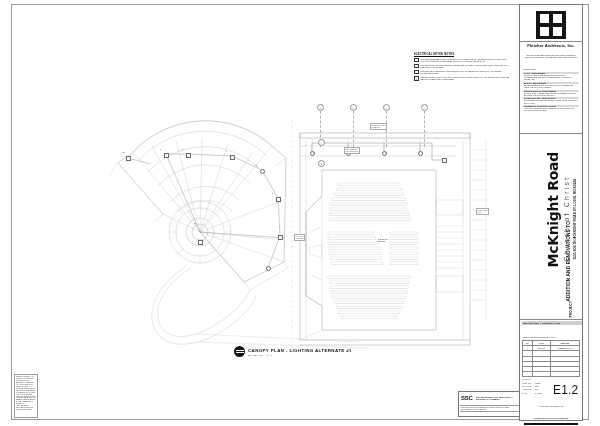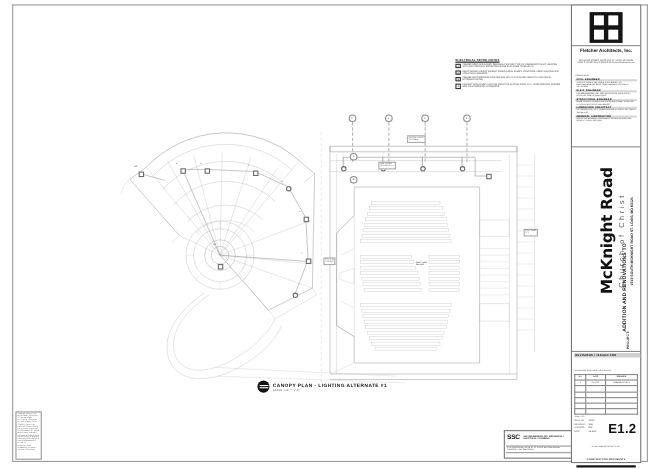--- a/index.html
+++ b/index.html
@@ -56,21 +56,21 @@
   #revnote{position:absolute;left:2px;top:15px;font-size:1.8px;color:#444;}
   #revtable{position:absolute;left:2px;top:19px;width:58px;border-collapse:collapse;}
   #revtable td,#revtable th{border:0.4px solid #888;font-size:1.8px;height:4.2px;
             padding:0;color:#333;text-align:center;font-weight:normal;}
   #revtable th{font-size:1.7px;font-weight:bold;background:#fff;}
 
   
   #stampinfo{position:absolute;left:2px;top:61px;width:34px;font-size:1.9px;
              line-height:3.2px;color:#333;}
   .si-k{display:inline-block;width:13px;color:#555;}
-  #sheetno{position:absolute;left:33px;top:62px;font-size:12px;font-weight:bold;
+  #sheetno{position:absolute;left:33px;top:62px;font-size:12px;font-weight:normal;
            color:#111;letter-spacing:0.2px;}
   #sheetcap{position:absolute;left:2px;top:57px;font-size:1.8px;color:#666;}
   #copyright{position:absolute;left:2px;top:84px;width:58px;font-size:1.7px;
              color:#444;text-align:center;}
   #contractdoc{position:absolute;left:0;top:96px;width:62px;text-align:center;
                font-size:2.1px;font-weight:bold;color:#222;letter-spacing:0.2px;}
   #contractrule{position:absolute;left:4px;top:102px;width:54px;height:1.6px;background:#111;}
 
   
   #sscblock{position:absolute;left:458px;top:391px;width:62px;height:24px;

